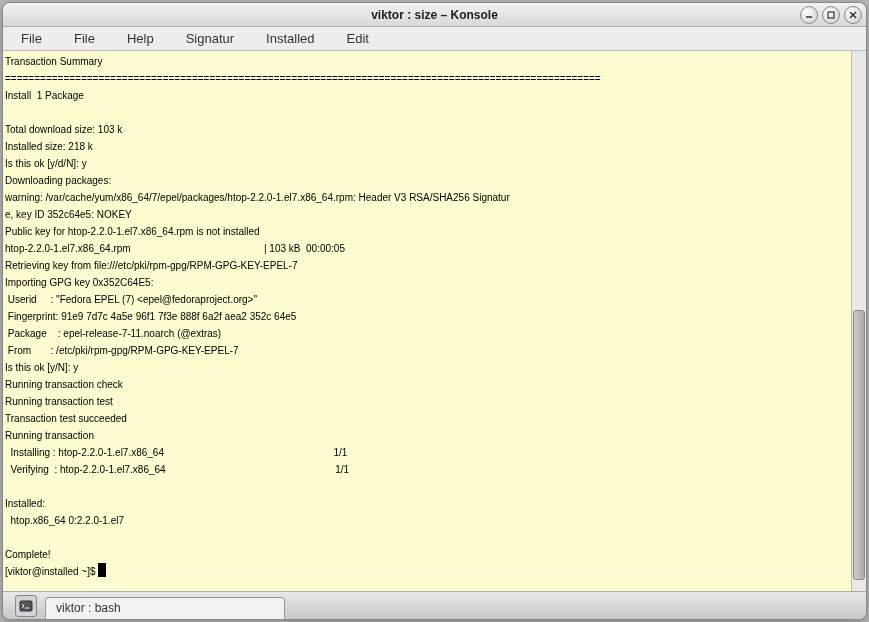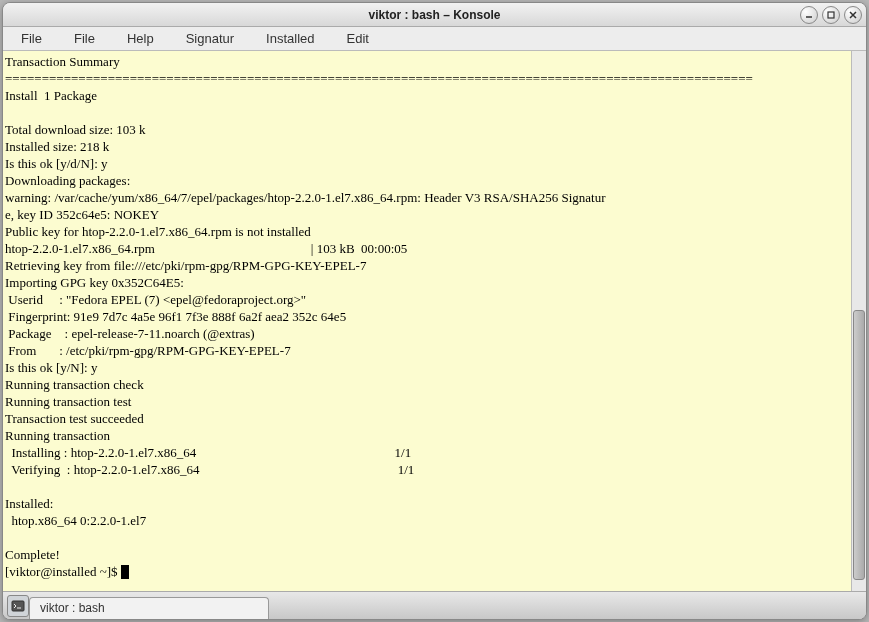--- a/index.html
+++ b/index.html
@@ -78,22 +78,22 @@
     cursor: pointer;
   }
   .terminal-area {
     flex: 1;
     display: flex;
     overflow: hidden;
     background: #fcfcd0;
   }
   .terminal {
     flex: 1;
-    font-family: Liberation Serif, serif;
-    font-size: 13px;
+    font-family: Liberation Sans, sans-serif;
+    font-size: 10px;
     line-height: 17px;
     color: #000;
     white-space: pre;
     padding: 2px 2px 9px 2px;
     overflow: hidden;
   }
   .cursor {
     display: inline-block;
     width: 8px;
     height: 14px;
@@ -115,22 +115,22 @@
     background: linear-gradient(to right, #ccc, #aaa);
     border: 1px solid #888;
     border-radius: 3px;
   }
   .taskbar {
     height: 28px;
     background: linear-gradient(to bottom, #e8e8e8, #c8c8c8);
     border-top: 1px solid #aaa;
     display: flex;
     align-items: center;
-    padding: 0 4px;
-    gap: 0;
+    padding: 0 12px;
+    gap: 8px;
   }
   .task-icon {
     width: 22px;
     height: 22px;
     background: #d0d4d8;
     border: 1px solid #888;
     border-radius: 3px;
     display: flex;
     align-items: center;
     justify-content: center;
@@ -151,21 +151,21 @@
     color: #333;
     margin-top: 4px;
   }
 </style>
 </head>
 <body>
 
 <div class="window">
 
   <div class="titlebar">
-    <span class="title">viktor : bash – Konsole</span>
+    <span class="title">viktor : size – Konsole</span>
     <div class="controls">
       <div class="win-btn">
         <svg viewBox="0 0 10 10">
             <path d="M2 7 L8 7" stroke="#333" stroke-width="1.5" fill="none"></path>
           </svg>
       </div>
       <div class="win-btn">
         <svg viewBox="0 0 10 10">
             <rect x="2" y="2" width="6" height="6" stroke="#333" stroke-width="1.2" fill="none"></rect>
           </svg>

